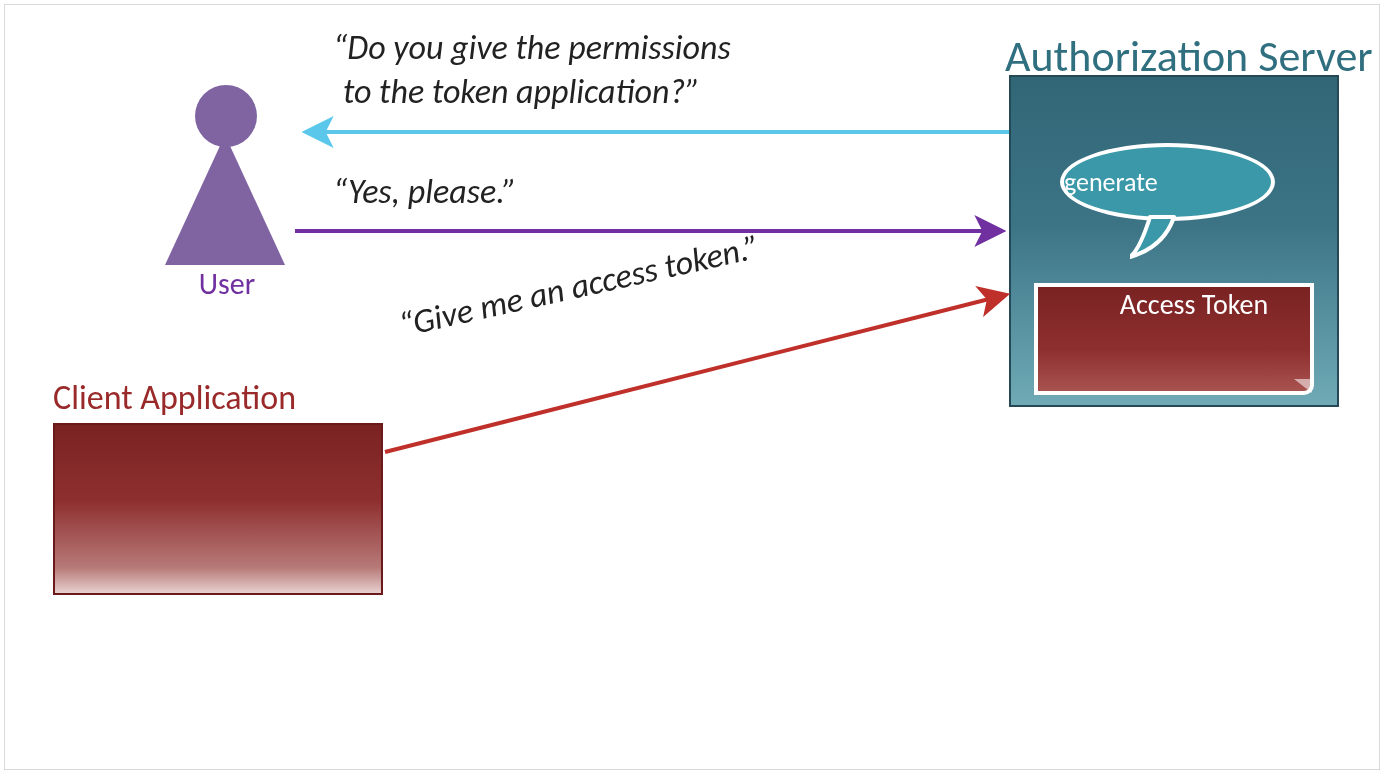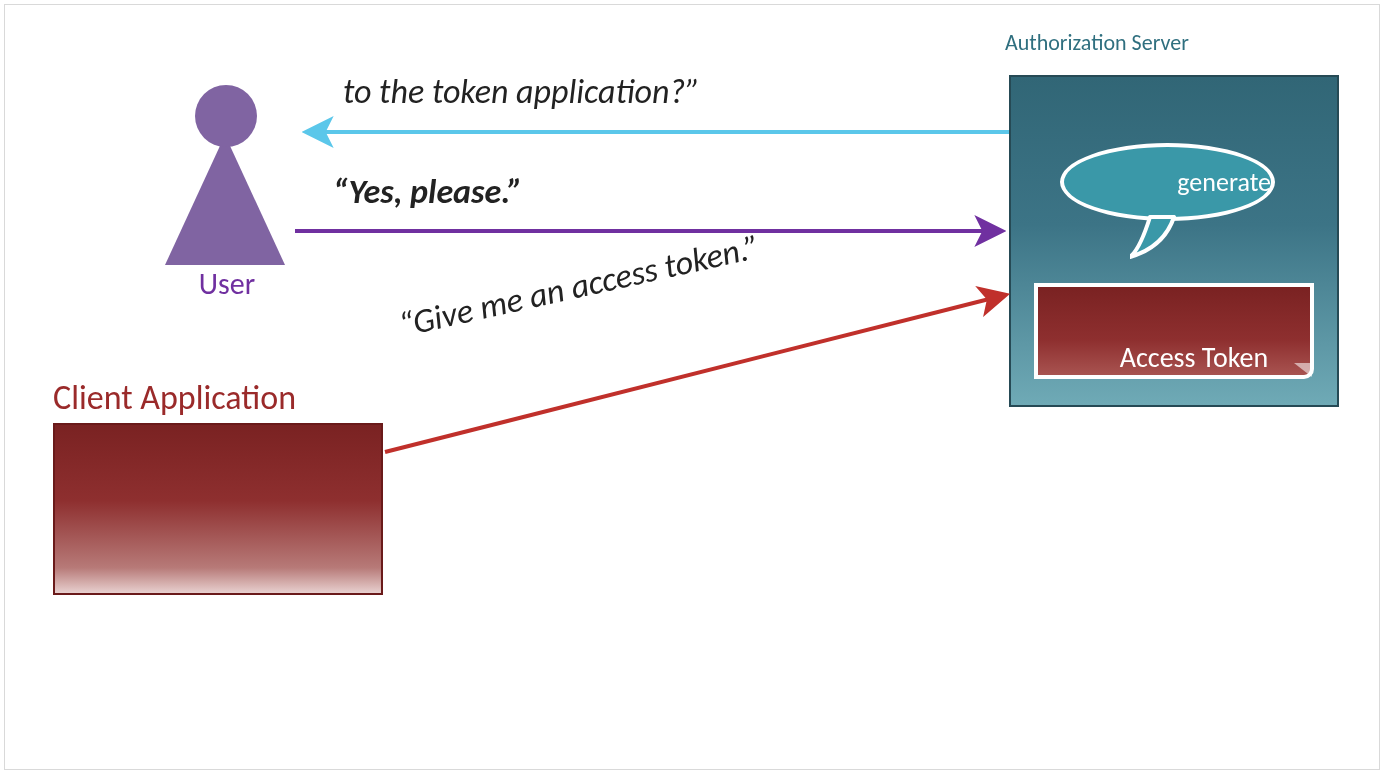--- a/index.html
+++ b/index.html
@@ -71,21 +71,21 @@
     background: linear-gradient(to bottom, #7a2222 0%, #8e2f2f 45%, #b77a78 85%, #e8d0cf 100%);
     box-sizing: border-box;
   }
   
   
   .auth-label {
     position: absolute;
     left: 1000px;
     top: 24px;
     color: #2f6f7f;
-    font-size: 22px;
+    font-size: 44px;
   }
   .auth-box {
     position: absolute;
     left: 1004px;
     top: 70px;
     width: 330px;
     height: 332px;
     border: 2px solid #264a55;
     background: linear-gradient(to bottom, #316676 0%, #3c7486 45%, #6faab6 100%);
     box-sizing: border-box;
@@ -100,44 +100,44 @@
     height: 115px;
   }
   .speech .bubble {
     width: 215px;
     height: 78px;
     border: 4px solid #ffffff;
     background: #3a98a8;
     border-radius: 50%;
     display: flex;
     align-items: center;
-    justify-content: flex-end;
+    justify-content: flex-start;
     color: #ffffff;
     font-size: 26px;
     box-sizing: border-box;
   }
   .speech .tail {
     position: absolute;
     left: 70px;
     top: 68px;
   }
   
   
   .token-box {
     position: absolute;
     left: 1029px;
     top: 278px;
     width: 280px;
-    height: 96px;
+    height: 112px;
     border: 4px solid #ffffff;
     background: linear-gradient(to bottom, #7a2222 0%, #8e2f2f 60%, #a85350 100%);
     color: #ffffff;
     font-size: 28px;
     display: flex;
-    align-items: flex-end;
+    align-items: flex-start;
     justify-content: center;
     box-sizing: border-box;
     border-bottom-right-radius: 10px;
     padding-left: 40px;
   }
   .token-fold {
     position: absolute;
     right: -2px;
     bottom: -2px;
     width: 0; height: 0;
@@ -185,22 +185,23 @@
     <svg class="tail" width="60" height="50">
       <path d="M20 6 Q10 38 0 46 Q34 36 44 6 Z" fill="#3a98a8" stroke="#ffffff" stroke-width="4" stroke-linejoin="round"></path>
     </svg>
   </div>
 
   <div class="token-box">
     <span>Access Token</span>
     <div class="token-fold"></div>
   </div>
 
+  <div class="dialog" style="left:328px; top:22px;">“Do you give the permissions</div>
   <div class="dialog" style="left:338px; top:66px;">to the token application?”</div>
-  <div class="dialog" style="left:328px; top:166px;font-weight:bold;">“Yes, please.”</div>
+  <div class="dialog" style="left:328px; top:166px;">“Yes, please.”</div>
   <div class="dialog" style="left:395px; top:300px; transform: rotate(-12.5deg); transform-origin: left center;">“Give me an access token.”</div>
 
   <svg class="arrows">
     <defs>
       <marker id="arrow-blue" viewBox="0 0 12 12" refX="10" refY="6" markerWidth="8" markerHeight="8" orient="auto-start-reverse">
         <path d="M0 0 L12 6 L0 12 L3 6 Z" fill="#5bc7ea"></path>
       </marker>
       <marker id="arrow-purple" viewBox="0 0 12 12" refX="10" refY="6" markerWidth="8" markerHeight="8" orient="auto-start-reverse">
         <path d="M0 0 L12 6 L0 12 L3 6 Z" fill="#7030a0"></path>
       </marker>

